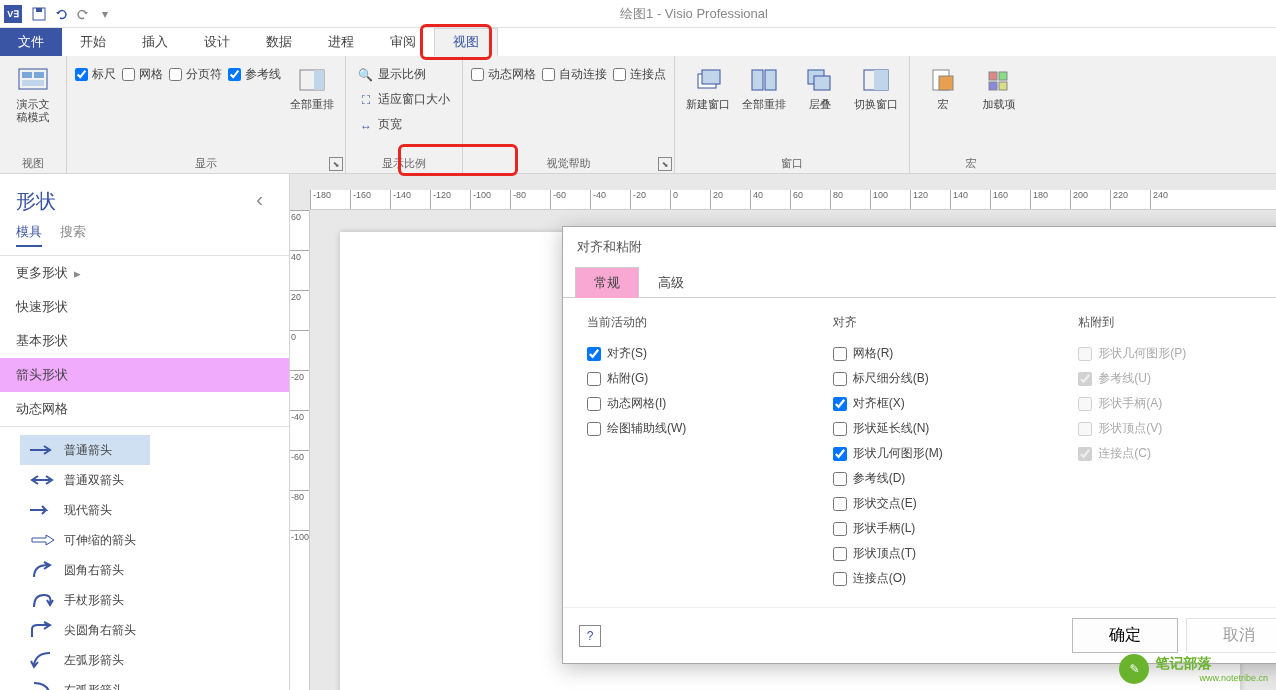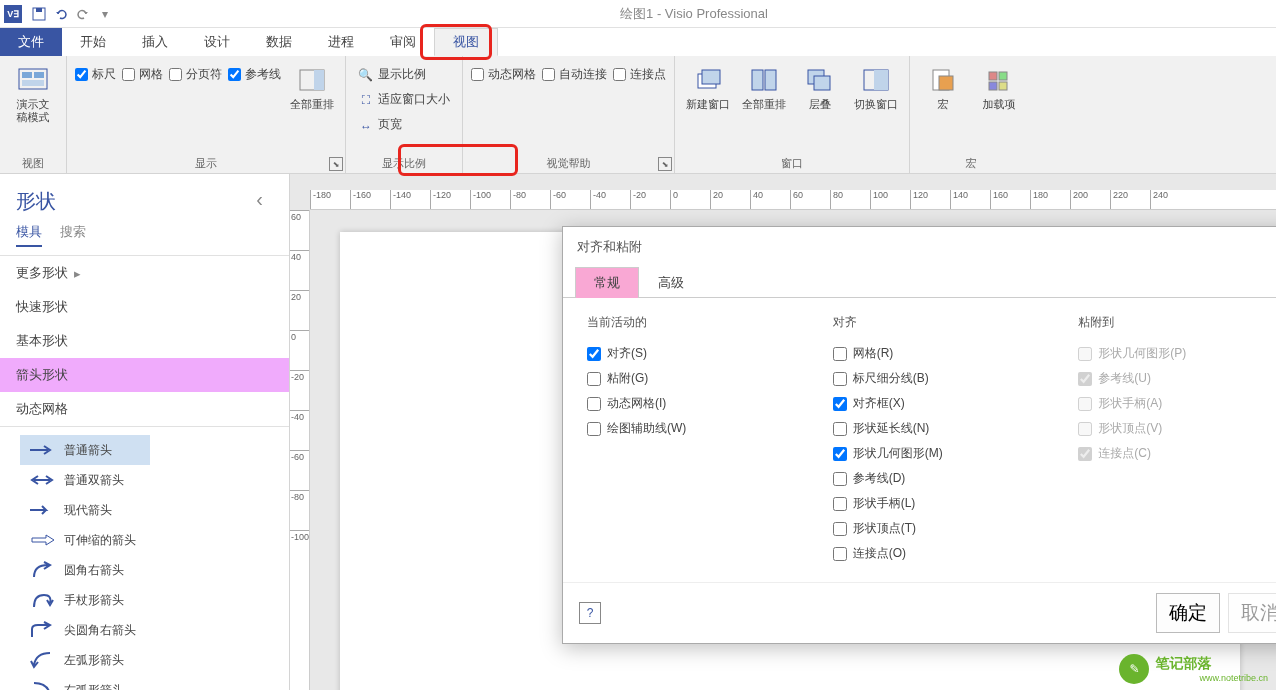--- a/index.html
+++ b/index.html
@@ -67,21 +67,21 @@
 .dialog .dlg-tab.active { border-color: #ccc; background: #f9a8d4; }
 .dialog .dlg-body { padding: 16px 24px; display: flex; gap: 40px; }
 .dialog .col { flex: 1; }
 .dialog .col h4 { font-size: 12px; font-weight: normal; color: #555; margin-bottom: 10px; }
 .dialog .chk { display: flex; align-items: center; gap: 6px; font-size: 12px; padding: 4px 0; cursor: pointer; }
 .dialog .chk.disabled { color: #aaa; }
 .dialog .chk input { width: 14px; height: 14px; }
 .dialog .dlg-footer { padding: 10px 16px; display: flex; justify-content: space-between; align-items: center; border-top: 1px solid #eee; }
 .dialog .dlg-footer .help { width: 22px; height: 22px; border: 1px solid #888; display: flex; align-items: center; justify-content: center; color: #3955a3; cursor: pointer; }
 .dialog .dlg-footer .btns { display: flex; gap: 8px; }
-.dialog .dlg-footer button { padding: 6px 12px; font-size: 19px; background: #fdfdfd; border: 1px solid #bbb; cursor: pointer; }
+.dialog .dlg-footer button { padding: 6px 36px; font-size: 16px; background: #fdfdfd; border: 1px solid #bbb; cursor: pointer; }
 
 
 .watermark { position: absolute; right: 8px; bottom: 6px; z-index: 200; display: flex; align-items: center; gap: 6px; }
 .watermark .wm-icon { width: 30px; height: 30px; background: #6ab42d; border-radius: 50%; display: flex; align-items: center; justify-content: center; color: #fff; }
 .watermark .wm-txt { font-size: 14px; color: #6ab42d; font-weight: bold; }
 .watermark .wm-sub { font-size: 9px; color: #6ab42d; padding-left: 44px; }
 
 svg { display: block; }
 </style>
 </head>
@@ -480,20 +480,24 @@
       <label class="chk">
           <input type="checkbox" checked="" style="">
           <span>形状几何图形(M)</span>
         </label>
       <label class="chk">
           <input type="checkbox" style="">
           <span>参考线(D)</span>
         </label>
       <label class="chk">
           <input type="checkbox" style="">
+          <span>形状交点(E)</span>
+        </label>
+      <label class="chk">
+          <input type="checkbox" style="">
           <span>形状手柄(L)</span>
         </label>
       <label class="chk">
           <input type="checkbox" style="">
           <span>形状顶点(T)</span>
         </label>
       <label class="chk">
           <input type="checkbox" style="">
           <span>连接点(O)</span>
         </label>

